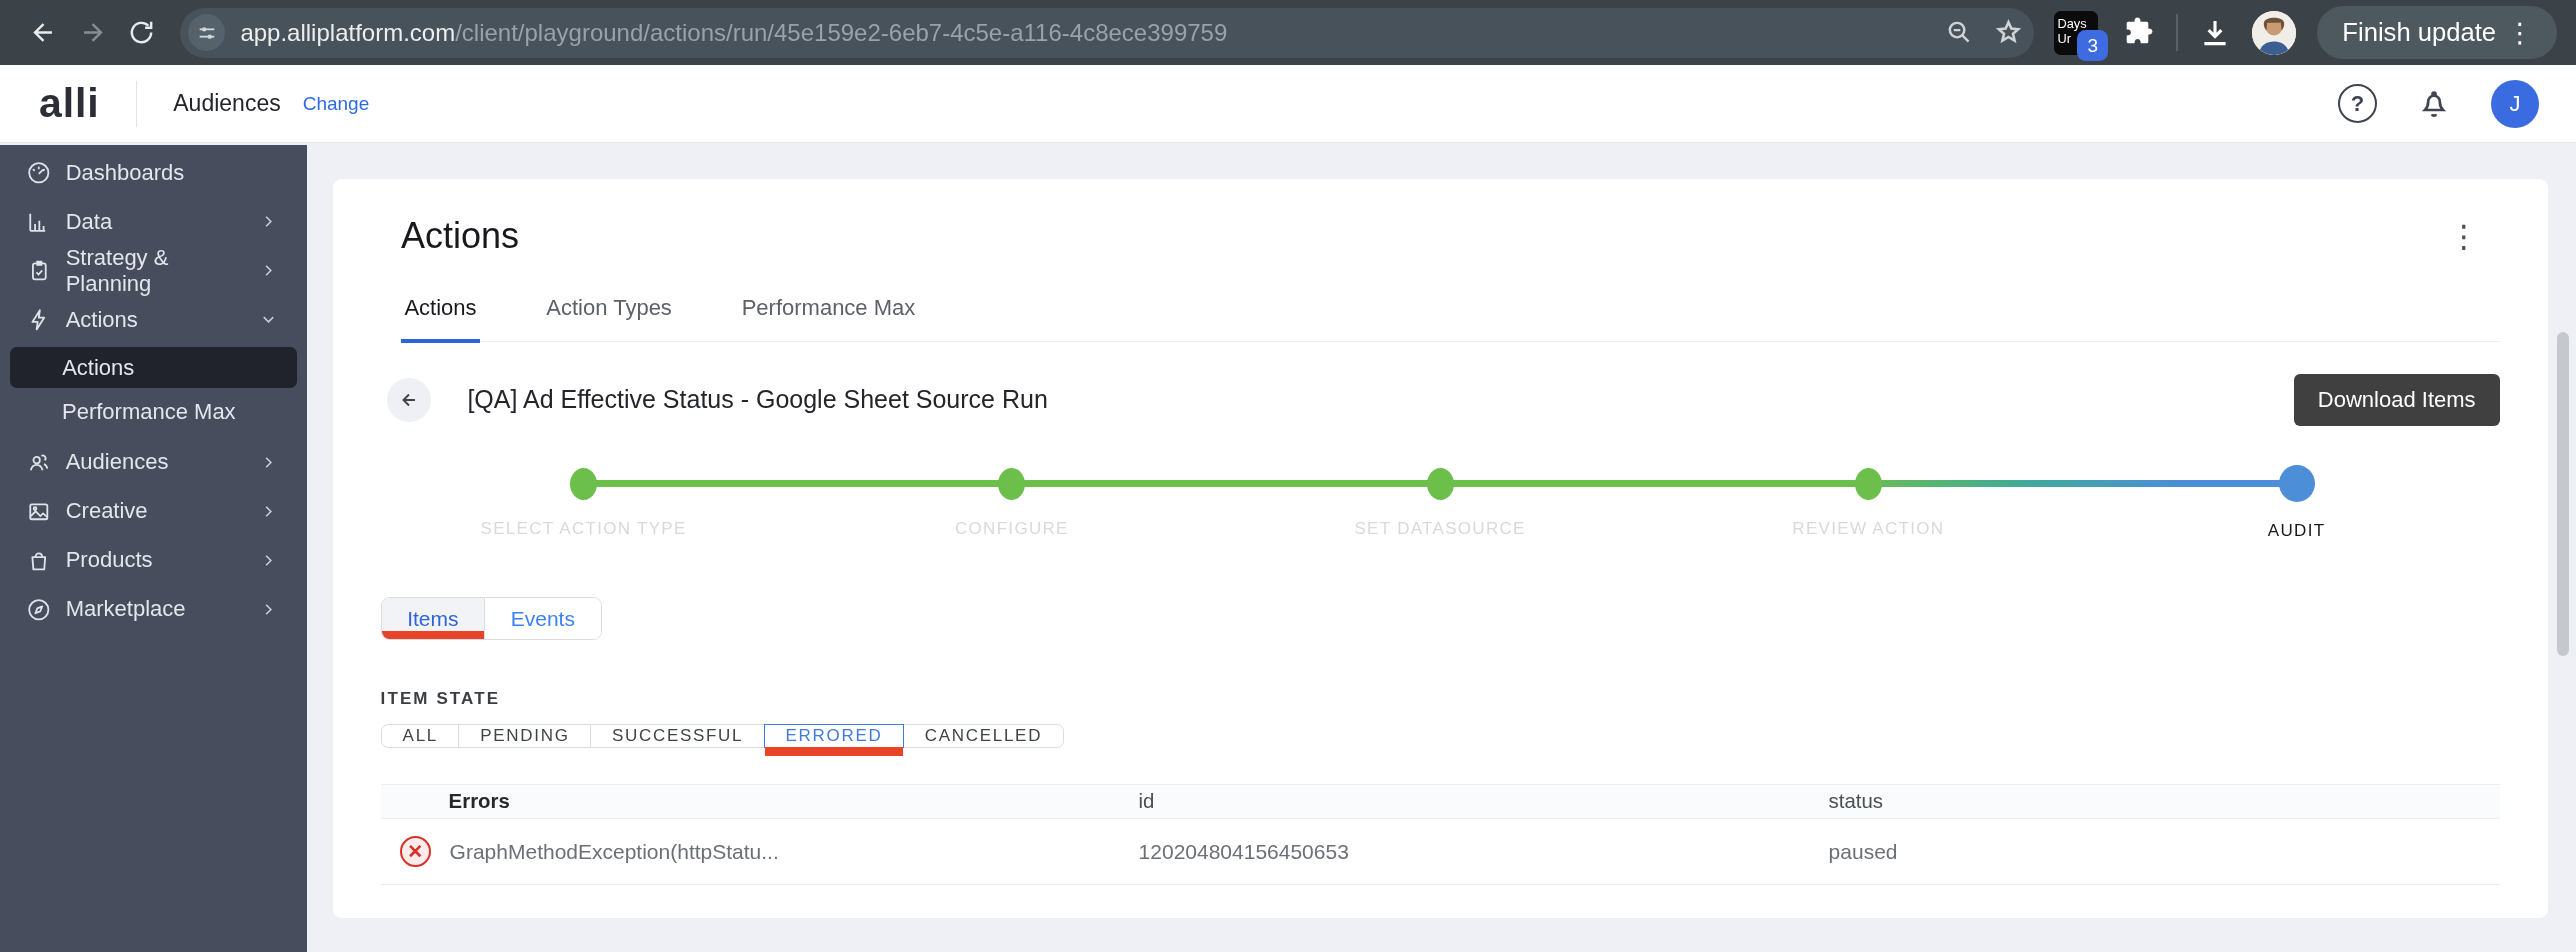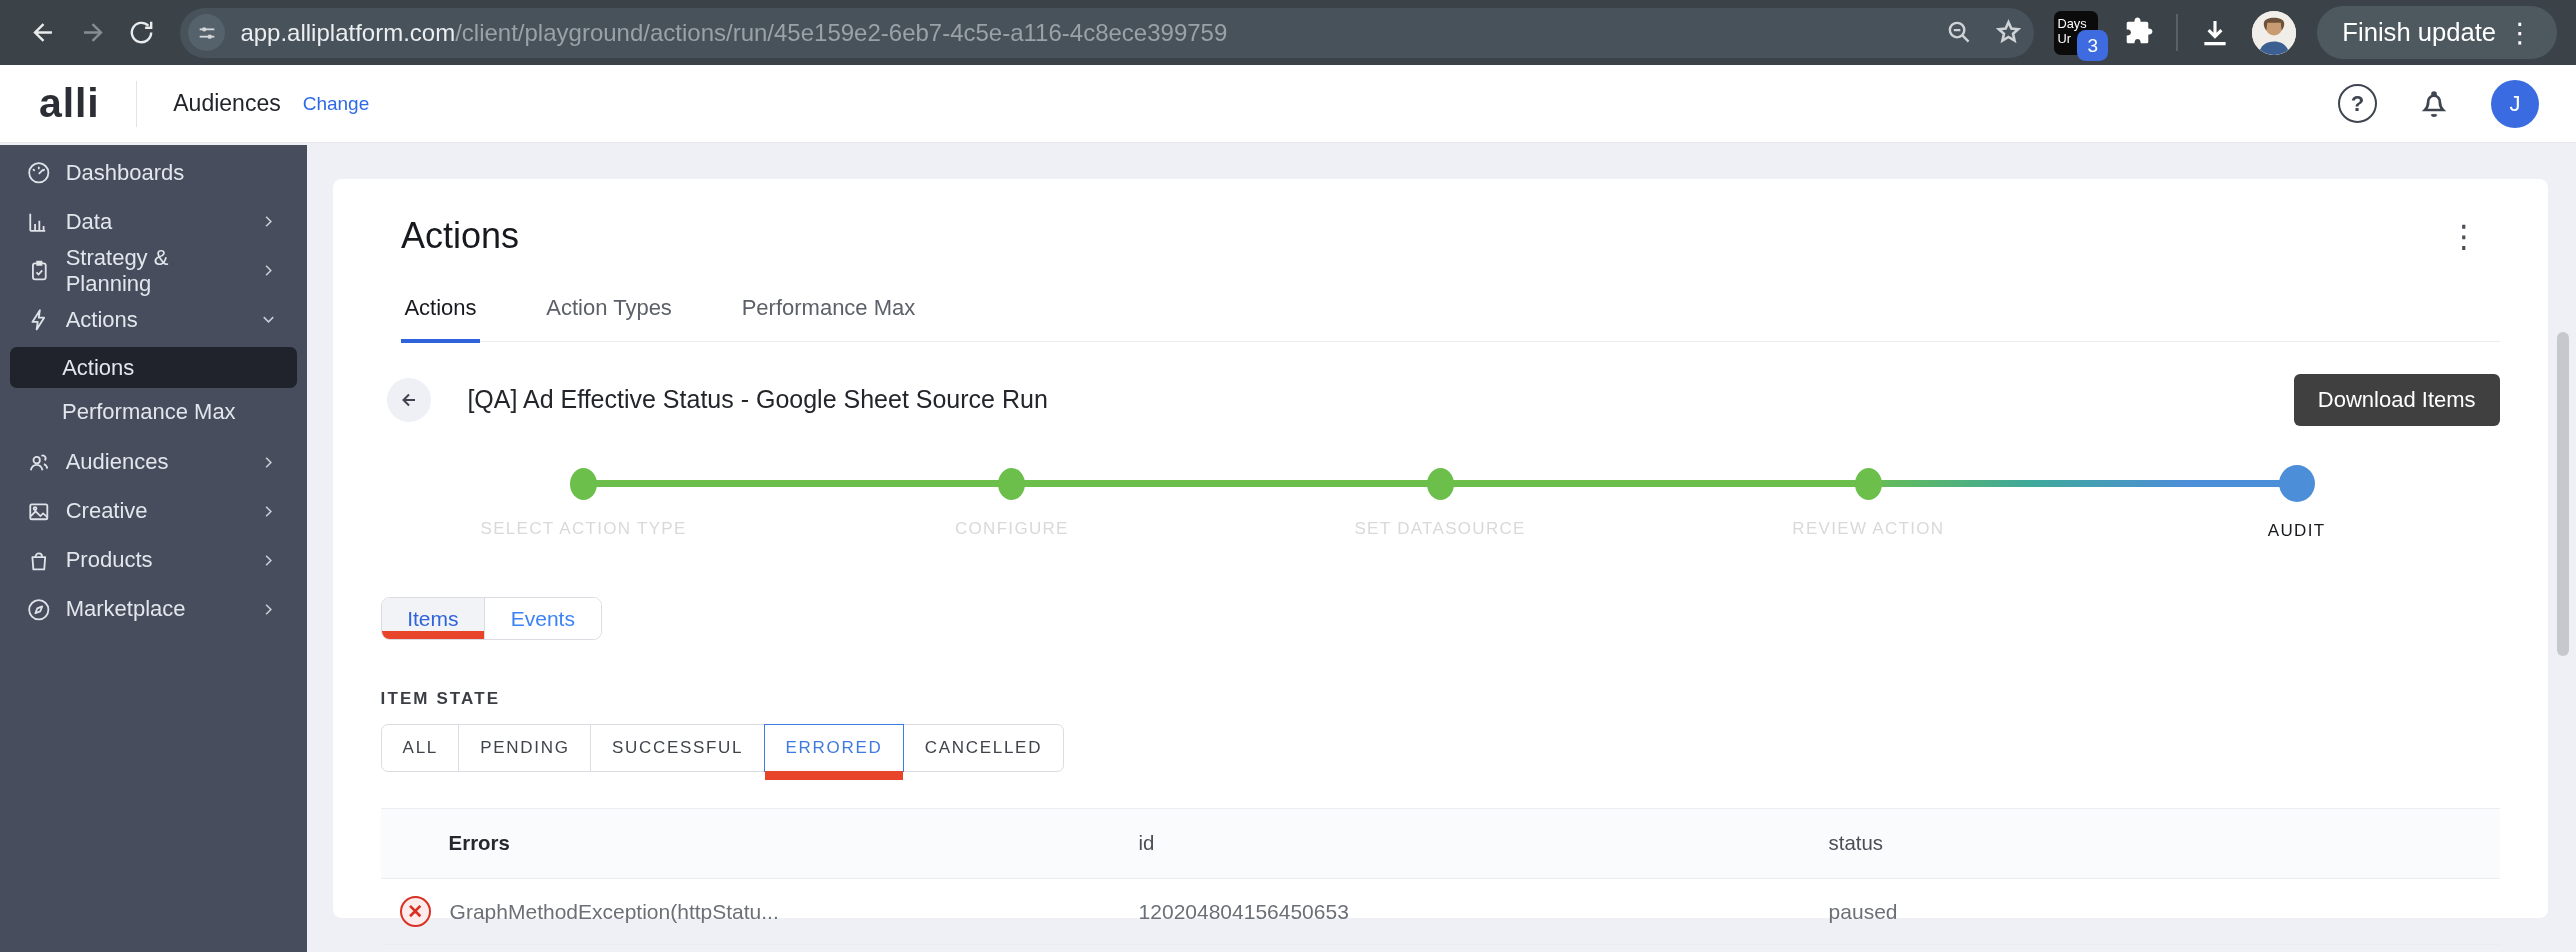--- a/index.html
+++ b/index.html
@@ -76,28 +76,28 @@
 
   .view-tabs { display:inline-flex; margin-top:56px; border:1.7px solid #dadce1; border-radius:8.5px; overflow:hidden; height:43px; }
   .vtab { display:flex; align-items:center; padding:0 25.6px; font-size:21px; cursor:pointer; }
   .vtab.active { background:#f1f3f7; color:#2f63dc; position:relative; }
   .vtab.active::after { content:""; position:absolute; left:0; right:0; bottom:0; height:7.7px; background:#e8442a; }
   .vtab.idle { background:#fff; color:#3b82f6; border-left:1.7px solid #dadce1; }
 
   .item-state { margin-top:49px; font-size:17px; font-weight:700; letter-spacing:2.1px; color:#3a3d44; }
 
   .filters { display:inline-flex; margin-top:15.3px; }
-  .fbtn { border:1.7px solid #dadce1; margin-left:-1.7px; background:#fff; height:48px; display:flex; align-items:center; padding:0 21px; font-size:17px; letter-spacing:1.7px; color:#3f434a; cursor:pointer; position:relative; font-family:"Liberation Sans",sans-serif; }
+  .fbtn { border:1.7px solid #dadce1; margin-left:-1.7px; background:#fff; height:24px; display:flex; align-items:center; padding:0 21px; font-size:17px; letter-spacing:1.7px; color:#3f434a; cursor:pointer; position:relative; font-family:"Liberation Sans",sans-serif; }
   .fbtn:first-child { border-radius:6.8px 0 0 6.8px; margin-left:0; }
   .fbtn:last-child { border-radius:0 6.8px 6.8px 0; }
   .fbtn.active { color:#3f7ae0; border-color:#3f7ae0; z-index:2; }
   .fbtn.active::after { content:""; position:absolute; left:0.9px; right:0.9px; bottom:-8.5px; height:8.5px; background:#e8442a; }
 
   .table { margin-top:36px; }
-  .thead { display:grid; grid-template-columns:758px 690px 1fr; align-items:center; height:71px; background:#fafbfc; border-top:1.7px solid #ededf1; border-bottom:1.7px solid #ededf1; font-size:20.4px; color:#3a3d44; }
+  .thead { display:grid; grid-template-columns:758px 690px 1fr; align-items:center; height:35px; background:#fafbfc; border-top:1.7px solid #ededf1; border-bottom:1.7px solid #ededf1; font-size:20.4px; color:#3a3d44; }
   .thead .c0 { padding-left:68px; font-weight:600; color:#26282d; }
   .thead .c1, .thead .c2 { font-weight:500; color:#4a4e55; }
   .trow { display:grid; grid-template-columns:758px 690px 1fr; align-items:center; height:66px; border-bottom:1.7px solid #ebecf0; font-size:21px; color:#6b6f76; }
   .trow .c0 { display:flex; align-items:center; padding-left:19px; }
   .err-ic { width:31px; height:31px; border-radius:50%; background:#fdeceb; border:2.6px solid #d93025; color:#d93025; display:flex; align-items:center; justify-content:center; font-size:19px; font-weight:700; flex:0 0 auto; }
   .err-txt { margin-left:19px; }
 </style>
 </head>
 <body>
 

